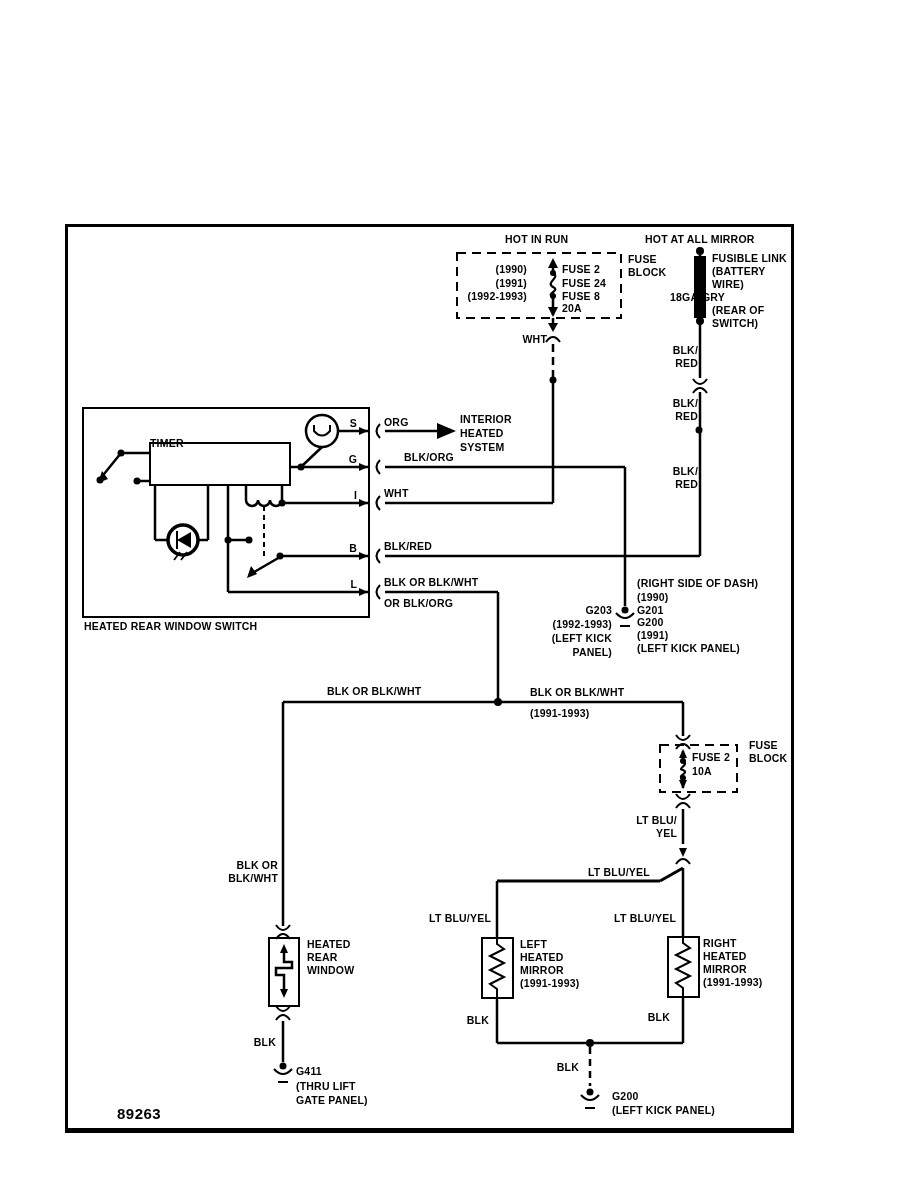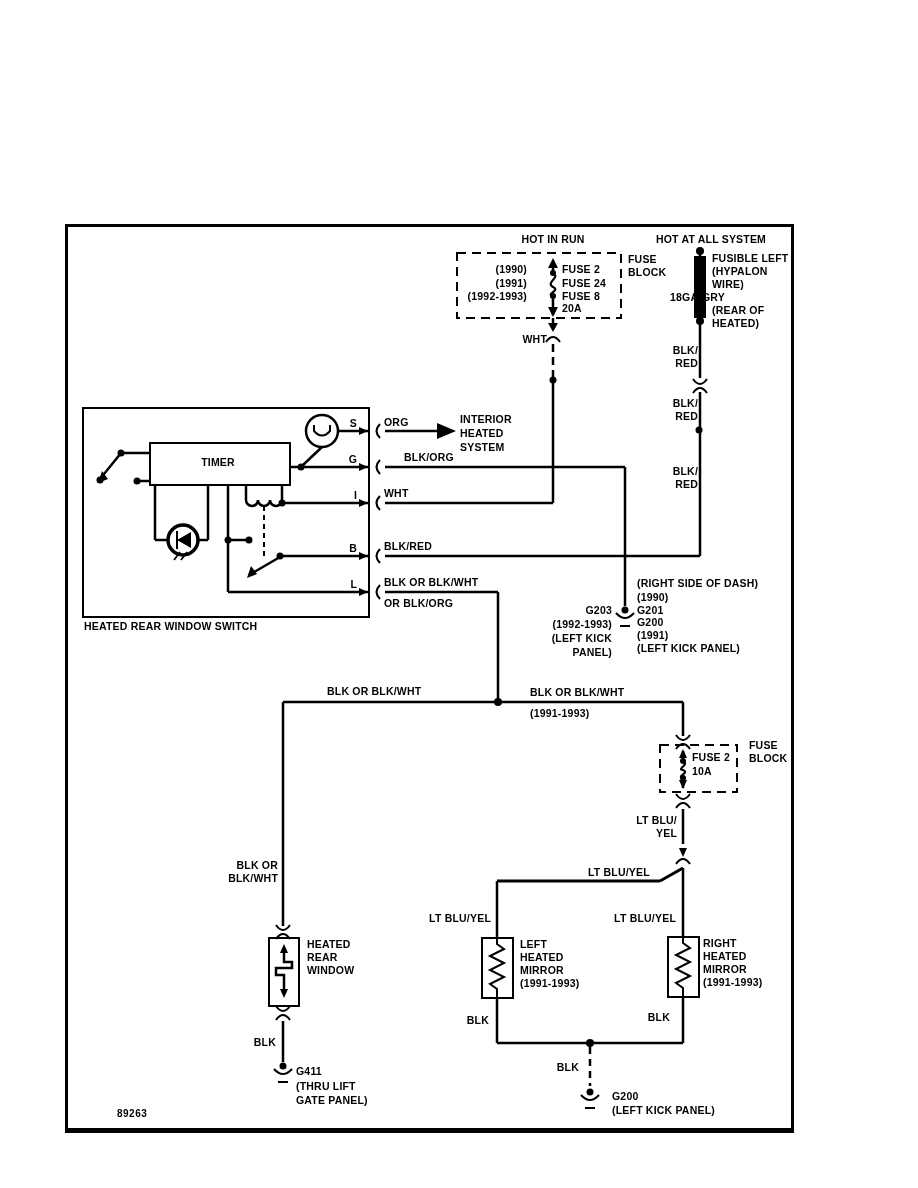--- a/index.html
+++ b/index.html
@@ -4,22 +4,22 @@
 <style>
   html,body{margin:0;padding:0;background:#fff;}
   #stage{position:relative;width:918px;height:1188px;background:#fff;overflow:hidden;
          font-family:"Liberation Sans",sans-serif;color:#000;}
   #frame{position:absolute;left:65px;top:224px;width:729px;height:909px;box-sizing:border-box;
          border:3px solid #000;border-bottom-width:5px;}
   svg{position:absolute;left:0;top:0;}
   .lbl{position:absolute;font-size:10.5px;font-weight:bold;line-height:11px;
        letter-spacing:.2px;white-space:nowrap;color:#000;}
   .r{text-align:right;}
-  .c{text-align:center;}
-  .num{font-size:10px;letter-spacing:.5px;padding-left:44px;}
+  .c{text-align:left;}
+  .num{font-size:15px;letter-spacing:.5px;padding-left:44px;}
 </style>
 </head>
 <body>
 
 <div id="stage">
   <div id="frame"></div>
 
   <svg width="918" height="1188" viewBox="0 0 918 1188">
 
     <g stroke="#000" stroke-width="2.5" fill="none">
@@ -172,27 +172,27 @@
   <span class="lbl" style="left:628px;top:267px">BLOCK</span>
   <span class="lbl r" style="left:440px;top:264px;width:87px">(1990)</span>
   <span class="lbl r" style="left:440px;top:278px;width:87px">(1991)</span>
   <span class="lbl r" style="left:440px;top:291px;width:87px">(1992-1993)</span>
   <span class="lbl" style="left:562px;top:264px">FUSE 2</span>
   <span class="lbl" style="left:562px;top:278px">FUSE 24</span>
   <span class="lbl" style="left:562px;top:291px">FUSE 8</span>
   <span class="lbl" style="left:562px;top:303px">20A</span>
   <span class="lbl r" style="left:505px;top:334px;width:42px">WHT</span>
 
-  <span class="lbl c" style="left:645px;top:234px;width:132px">HOT AT ALL SYSTEM</span>
-  <span class="lbl" style="left:712px;top:253px">FUSIBLE LEFT</span>
-  <span class="lbl" style="left:712px;top:266px">(HYPALON</span>
+  <span class="lbl c" style="left:645px;top:234px;width:132px">HOT AT ALL MIRROR</span>
+  <span class="lbl" style="left:712px;top:253px">FUSIBLE LINK</span>
+  <span class="lbl" style="left:712px;top:266px">(BATTERY</span>
   <span class="lbl" style="left:712px;top:279px">WIRE)</span>
   <span class="lbl" style="left:670px;top:292px">18GA-GRY</span>
   <span class="lbl" style="left:712px;top:305px">(REAR OF</span>
-  <span class="lbl" style="left:712px;top:318px">HEATED)</span>
+  <span class="lbl" style="left:712px;top:318px">SWITCH)</span>
 
   <span class="lbl r" style="left:658px;top:345px;width:40px">BLK/</span>
   <span class="lbl r" style="left:658px;top:358px;width:40px">RED</span>
   <span class="lbl r" style="left:658px;top:398px;width:40px">BLK/</span>
   <span class="lbl r" style="left:658px;top:411px;width:40px">RED</span>
   <span class="lbl r" style="left:658px;top:466px;width:40px">BLK/</span>
   <span class="lbl r" style="left:658px;top:479px;width:40px">RED</span>
 
   <span class="lbl" style="left:384px;top:417px">ORG</span>
   <span class="lbl" style="left:404px;top:452px">BLK/ORG</span>
@@ -203,21 +203,21 @@
 
   <span class="lbl" style="left:460px;top:414px">INTERIOR</span>
   <span class="lbl" style="left:460px;top:428px">HEATED</span>
   <span class="lbl" style="left:460px;top:442px">SYSTEM</span>
 
   <span class="lbl r" style="left:341px;top:418px;width:16px">S</span>
   <span class="lbl r" style="left:341px;top:454px;width:16px">G</span>
   <span class="lbl r" style="left:341px;top:490px;width:16px">I</span>
   <span class="lbl r" style="left:341px;top:543px;width:16px">B</span>
   <span class="lbl r" style="left:341px;top:579px;width:16px">L</span>
-  <span class="lbl c" style="left:150px;top:457px;width:136px">TIMER</span>
+  <span class="lbl c" style="left:150px;top:438px;width:136px">TIMER</span>
   <span class="lbl" style="left:84px;top:621px">HEATED REAR WINDOW SWITCH</span>
 
   <span class="lbl r" style="left:540px;top:605px;width:72px">G203</span>
   <span class="lbl r" style="left:540px;top:619px;width:72px">(1992-1993)</span>
   <span class="lbl r" style="left:540px;top:633px;width:72px">(LEFT KICK</span>
   <span class="lbl r" style="left:540px;top:647px;width:72px">PANEL)</span>
   <span class="lbl" style="left:637px;top:578px">(RIGHT SIDE OF DASH)</span>
   <span class="lbl" style="left:637px;top:592px">(1990)</span>
   <span class="lbl" style="left:637px;top:605px">G201</span>
   <span class="lbl" style="left:637px;top:617px">G200</span>

